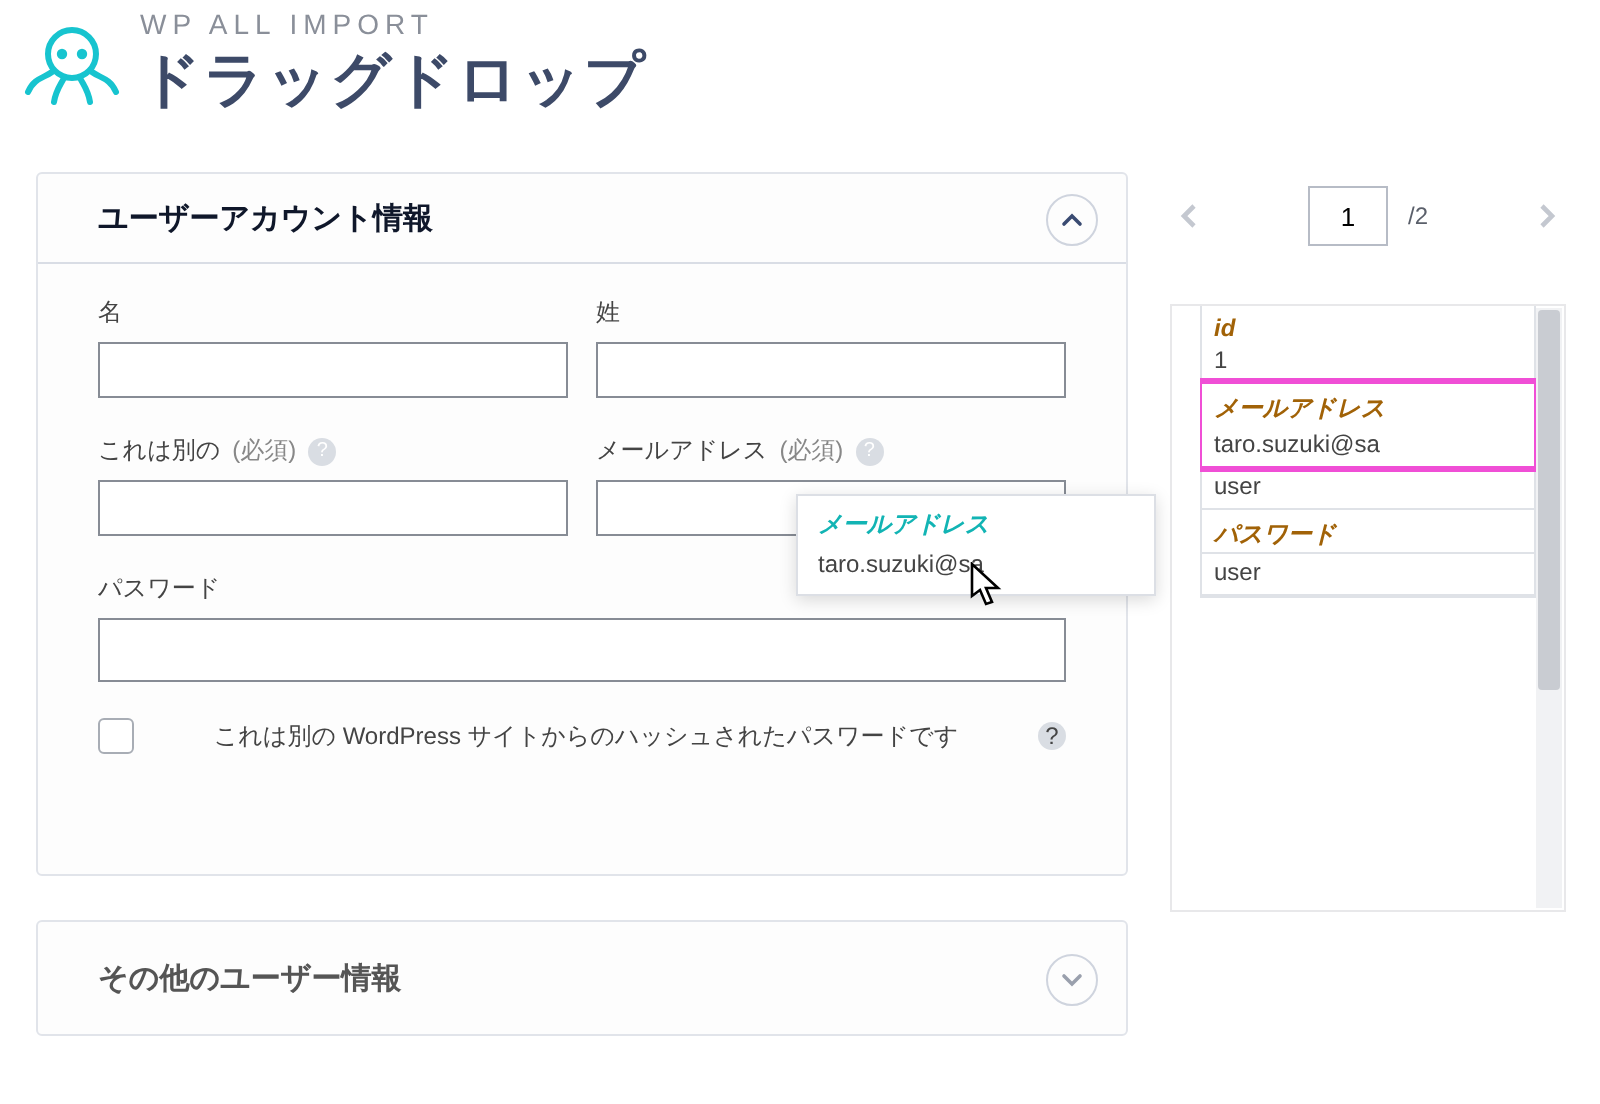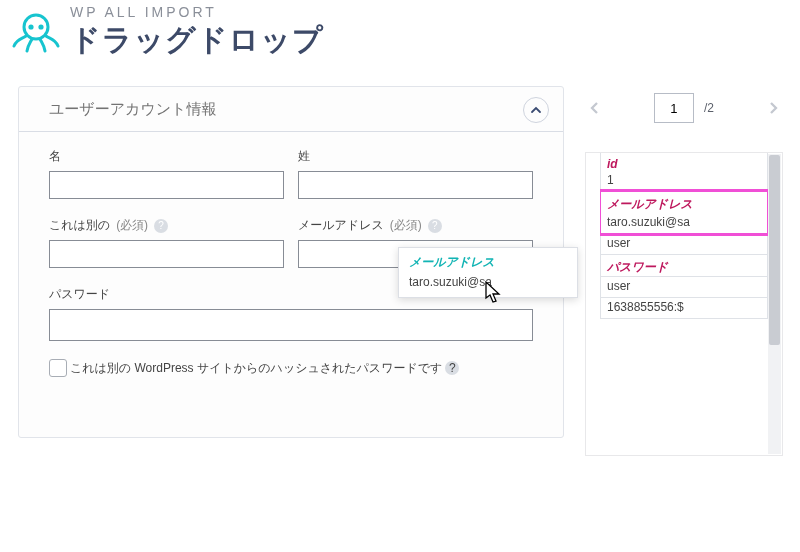--- a/index.html
+++ b/index.html
@@ -4,50 +4,50 @@
 <style>
   html,body{margin:0;padding:0;font-family:"Hiragino Kaku Gothic Pro","Meiryo",Arial,sans-serif;background:#fff;color:#333;}
   .canvas{position:relative;width:800px;height:552px;overflow:hidden;padding-left:41px;}
   .brand{position:absolute;left:12px;top:4px;display:flex;align-items:center;}
   .brand svg{flex:0 0 auto;}
   .brand-text{margin-left:10px;}
   .brand-text .small{font-size:14px;letter-spacing:3px;color:#8a8f99;}
   .brand-text .big{font-size:30px;font-weight:700;color:#3d4a68;letter-spacing:1px;font-family:Liberation Serif, serif;}
   .main-panel{position:absolute;left:18px;top:86px;width:544px;height:350px;background:#fdfdfd;border:1px solid #e1e4ea;border-radius:3px;}
   .main-header{position:relative;height:44px;border-bottom:1px solid #d9dde5;}
-  .main-title{position:absolute;left:30px;top:13px;font-size:15px;font-weight:400;color:#737373;}
+  .main-title{position:absolute;left:30px;top:13px;font-size:15px;font-weight:700;color:#0f172a;}
   .chev-toggle{position:absolute;right:14px;top:10px;width:24px;height:24px;border:1px solid #cfd4de;border-radius:50%;display:flex;align-items:center;justify-content:center;cursor:pointer;}
   .chev-toggle svg{stroke:#3a4b72;}
   .chev-toggle.expand svg{stroke:#9aa0ad;}
   .form-area{position:relative;padding:16px 30px 0 30px;}
   .row{display:flex;gap:14px;}
   .col{flex:1;min-width:0;}
   .lbl{font-size:12px;color:#444;display:flex;align-items:center;gap:6px;}
   .lbl .req{color:#888;}
   .help{display:inline-flex;width:14px;height:14px;border-radius:50%;background:#d9dde3;color:#fff;font-size:10px;align-items:center;justify-content:center;}
   .inp{margin-top:6px;height:28px;width:100%;border:1px solid #878c95;background:#fff;box-sizing:border-box;padding:0 8px;font-size:13px;}
   .inp.full{height:32px;}
   .gap{height:18px;}
-  .cb-row{margin-top:18px;display:flex;align-items:center;gap:3px;}
+  .cb-row{margin-top:18px;display:flex;align-items:center;gap:16px;justify-content:space-between;}
   .cb{width:16px;height:16px;border:1px solid #a8adb5;border-radius:3px;background:#fff;}
   .cb-row span{font-size:12px;color:#444;}
   .panel2{position:absolute;left:18px;top:460px;width:544px;height:56px;background:#fdfdfd;border:1px solid #e1e4ea;border-radius:3px;}
   .panel2 .main-title{top:19px;color:#555;font-weight:600;}
   .panel2 .chev-toggle{top:16px;}
   .sidebar{position:absolute;left:585px;top:88px;width:198px;}
   .pager{height:40px;display:flex;align-items:center;justify-content:space-between;}
   .pager .arrow{width:20px;height:20px;display:flex;align-items:center;justify-content:center;cursor:pointer;}
   .pager .arrow svg{stroke:#c4c8d0;stroke-width:2.3;}
   .pager .mid{display:flex;align-items:center;gap:10px;}
   .page-inp{width:34px;height:26px;border:1px solid #b7bcc6;text-align:center;font-size:13px;}
   .page-total{font-size:12px;color:#5a5f6a;}
   .sheet-wrap{position:relative;margin-top:24px;height:302px;border:1px solid #e8e8ea;background:#fff;}
   .sheet{position:absolute;left:14px;top:0;right:14px;bottom:0;overflow:hidden;background:#fff;}
   .cell{border:1px solid #dfe2e7;margin-top:-1px;}
-  .cell .k{font-size:12px;color:#be185d;font-weight:700;font-style:italic;padding:4px 6px 0 6px;}
+  .cell .k{font-size:12px;color:#a16207;font-weight:700;font-style:italic;padding:4px 6px 0 6px;}
   .cell .v{font-size:12px;color:#444;padding:2px 6px 4px 6px;white-space:nowrap;overflow:hidden;}
   .cell.sel{outline:3px solid #f04fd6;outline-offset:-1px;}
   .vscroll{position:absolute;right:1px;top:1px;bottom:1px;width:13px;background:#f1f2f4;}
   .vthumb{position:absolute;right:1px;left:1px;top:1px;height:190px;background:#c9ccd2;border-radius:2px;}
   .drag-tip{position:absolute;left:398px;top:247px;width:158px;background:#fff;border:1px solid #dcdfe5;box-shadow:0 2px 8px rgba(0,0,0,0.15);padding:6px 10px 8px 10px;}
   .drag-tip .k{font-size:12px;color:#12b4b4;font-weight:700;font-style:italic;}
   .drag-tip .v{font-size:12px;color:#444;margin-top:4px;}
   .cursor{position:absolute;left:485px;top:281px;}
 </style>
 </head>
@@ -112,20 +112,28 @@
       <input class="inp full" value="" style="">
     </div>
     <div class="cb-row">
       <div class="cb"></div>
       <span>これは別の WordPress サイトからのハッシュされたパスワードです</span>
       <span class="help">?</span>
     </div>
   </div>
 </div>
 
+<div class="panel2">
+  <div class="main-title">その他のユーザー情報</div>
+  <div class="chev-toggle expand">
+    <svg width="12" height="12" viewBox="0 0 12 12" fill="none">
+          <path d="M2 4l4 4 4-4" stroke-width="1.8" stroke-linecap="round"></path>
+        </svg>
+  </div>
+</div>
 
 <div class="sidebar">
   <div class="pager">
     <div class="arrow">
       <svg width="16" height="16" viewBox="0 0 16 16" fill="none">
             <path d="M10 3L5 8l5 5"></path>
           </svg>
     </div>
     <div class="mid">
       <input class="page-inp" value="1" style="">
@@ -150,21 +158,20 @@
           <div class="cell">
             <div class="v">user</div>
           </div>
           <div class="cell">
             <div class="k">パスワード</div>
           </div>
           <div class="cell">
             <div class="v">user</div>
           </div>
           <div class="cell">
-            <div class="v">1638855556:$</div>
           </div>
         </div>
     <div class="vscroll">
       <div class="vthumb"></div>
     </div>
   </div>
 </div>
 
 <div class="drag-tip">
   <div class="k">メールアドレス</div>

